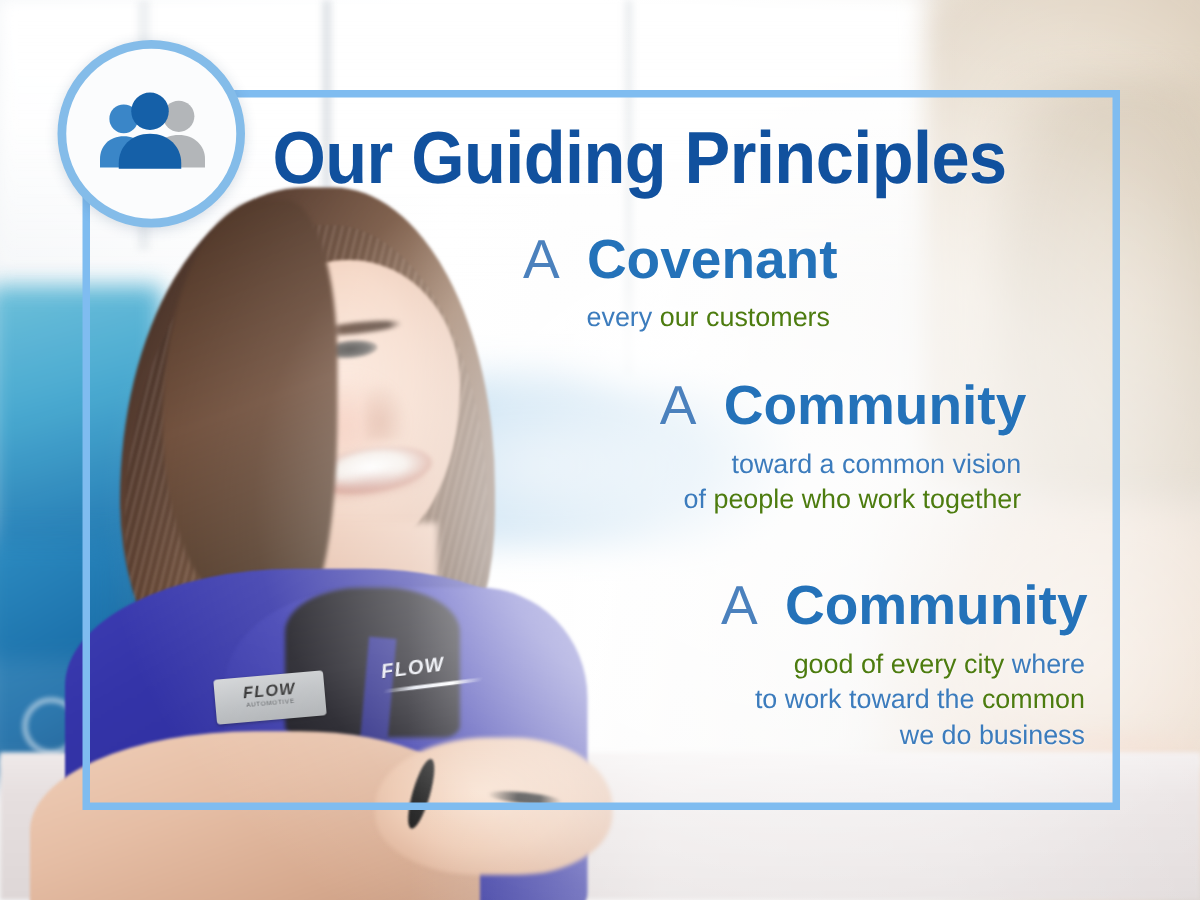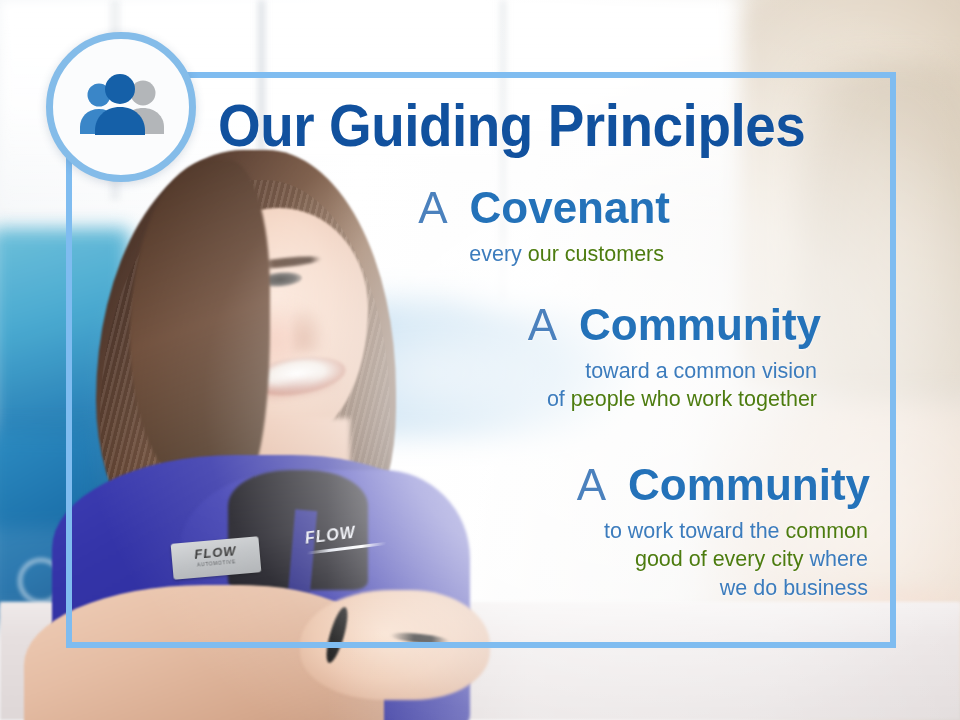--- a/index.html
+++ b/index.html
@@ -403,22 +403,22 @@
         <div><span>of </span><b>people who work together</b></div>
       </div>
     </div>
 
     <div class="block b3">
       <div class="head">
         <span class="lite">A</span>
         <span class="bold">Community</span>
       </div>
       <div class="sub">
+        <div><b>good of every city</b><span> where</span></div>
         <div><span>to work toward the </span><b>common</b></div>
-        <div><b>good of every city</b><span> where</span></div>
         <div><span>we do business</span></div>
       </div>
     </div>
 
   </div>
 
   <div class="badge-circle">
     <svg viewBox="0 0 96 70">
 
       <circle cx="70" cy="21" r="12.5" fill="#b3b6b9"></circle>

